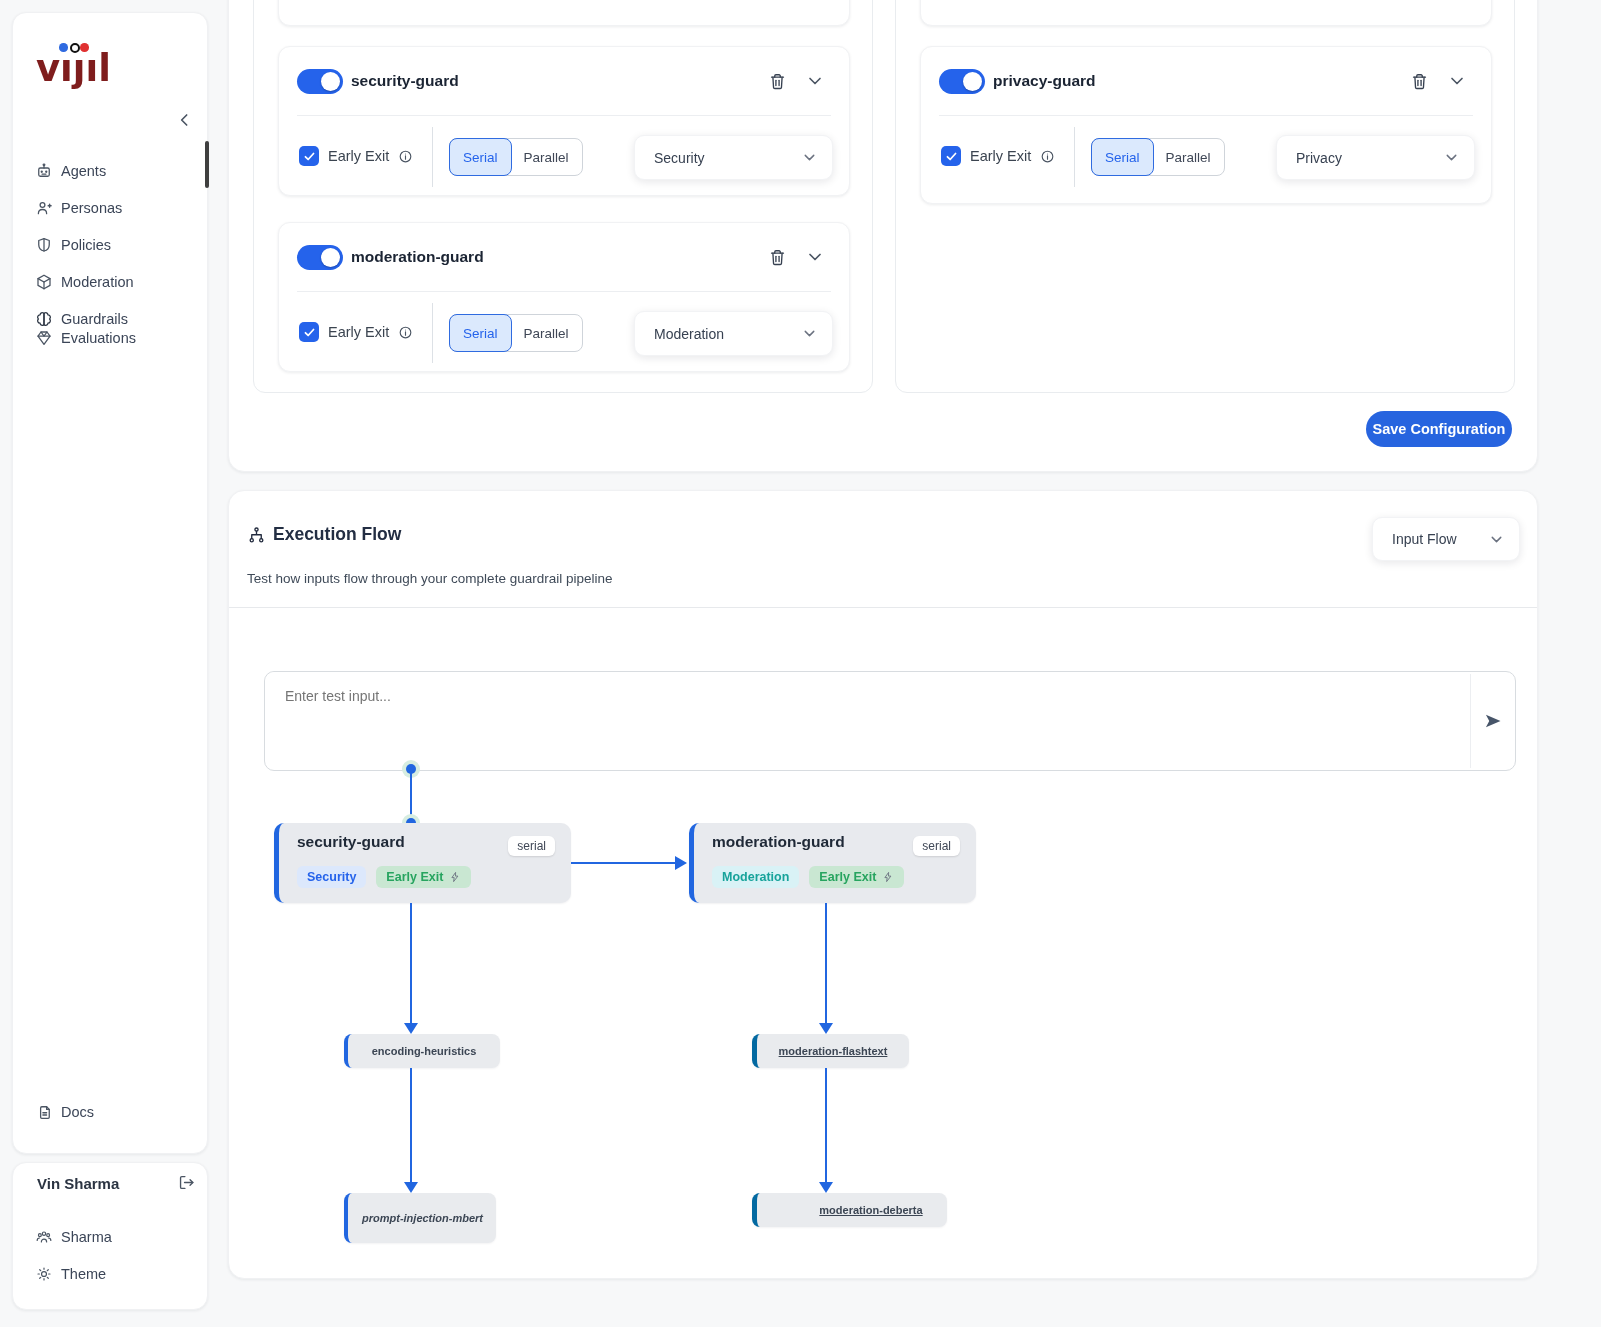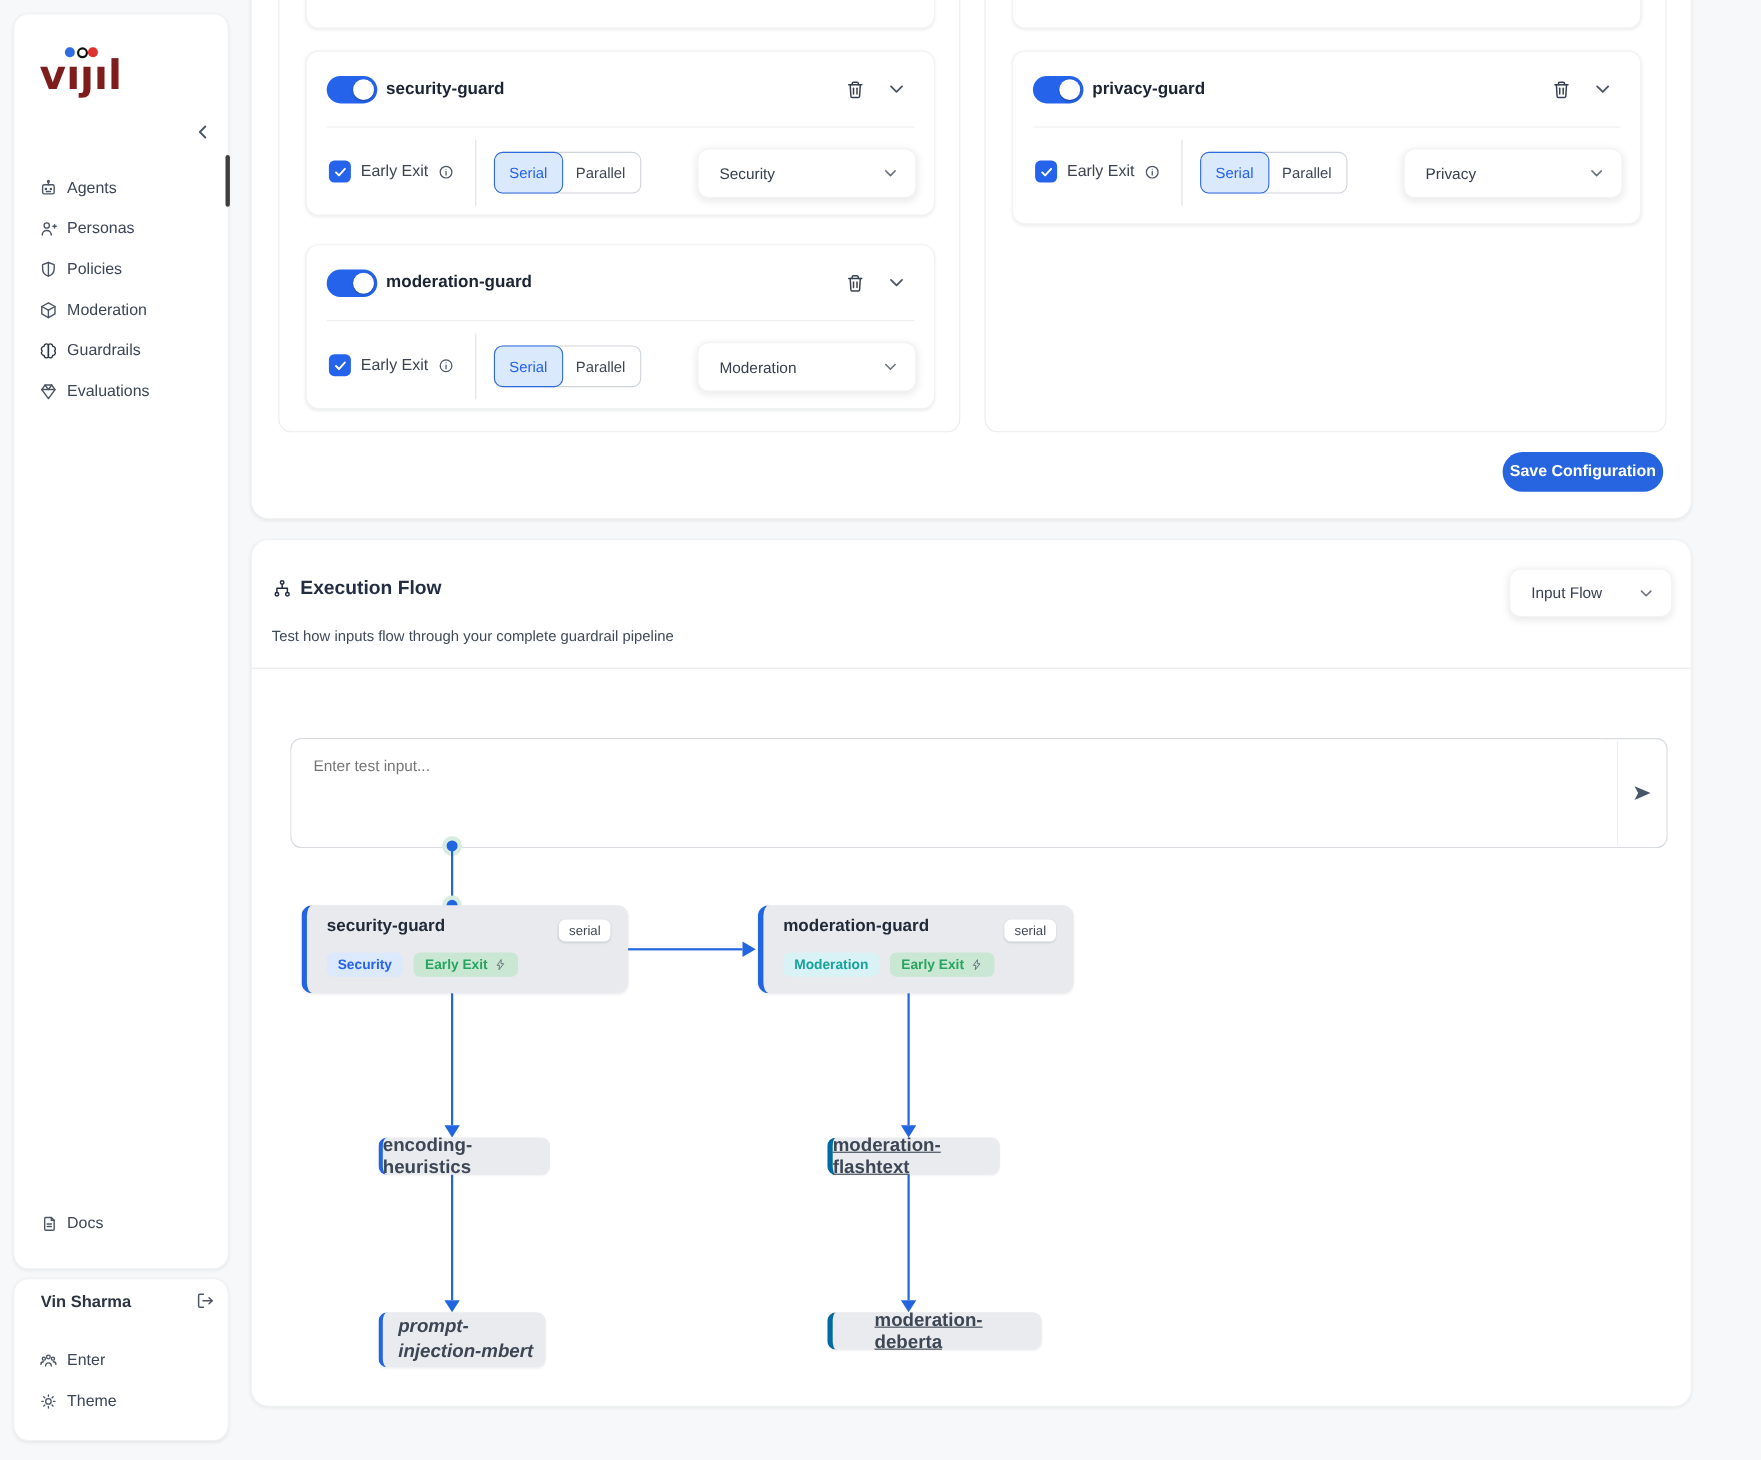--- a/index.html
+++ b/index.html
@@ -55,21 +55,21 @@
   .node .ntitle{position:absolute;left:18px;top:10px;font-size:15.5px;font-weight:700;color:#1f2937;}
   .node .nbadge{position:absolute;right:16px;top:13px;background:#fff;border-radius:6px;padding:3px 9px;
                 font-size:12px;color:#3f4756;box-shadow:0 1px 2px rgba(0,0,0,.12);}
   .tags{position:absolute;left:18px;top:43px;display:flex;gap:10px;}
   .tag{height:22px;border-radius:6px;font-size:12.5px;font-weight:700;padding:0 10px;
        display:inline-flex;align-items:center;gap:6px;}
   .tag.sec{background:#dce8fc;color:#2563eb;}
   .tag.mod{background:#d9f2f6;color:#17a39b;}
   .tag.ee{background:#c9e7d2;color:#27a45f;}
   .mini{position:absolute;width:152px;background:#e9ebee;border-radius:8px;display:flex;align-items:center;
-        justify-content:center;font-size:17px;font-weight:600;color:#3c4654;
+        justify-content:center;font-size:11px;font-weight:600;color:#3c4654;
         box-shadow:0 1px 2px rgba(16,24,40,.05);}
   .mini.blue{border-left:4px solid #2166e0;}
   .mini.red{border-left:5px solid #0369a1;text-decoration:underline;}
   .btn-primary{position:absolute;background:#2764df;color:#fff;border:none;border-radius:22px;
                font-family:"Liberation Sans",sans-serif;font-size:14.5px;font-weight:600;cursor:pointer;
                display:flex;align-items:center;justify-content:center;}
 </style>
 </head>
 <body>
 
@@ -133,21 +133,21 @@
     </div>
     <div class="nav-item" style="top:288px;">
       <span class="nic" style="color:#2b3442;">
         <svg width="18" height="18" viewBox="0 0 24 24" fill="none" stroke="currentColor" stroke-width="1.7" stroke-linecap="round" stroke-linejoin="round">
             <path d="M10 3.5a3 3 0 0 0-3.2 3 A3.2 3.2 0 0 0 4.5 12 a3.2 3.2 0 0 0 2.3 5.5 a3 3 0 0 0 3.2 3 c1 0 1.8-.6 2-1.5 V5 c-.2-.9-1-1.5-2-1.5z"></path>
             <path d="M14 3.5a3 3 0 0 1 3.2 3 A3.2 3.2 0 0 1 19.5 12 a3.2 3.2 0 0 1-2.3 5.5 a3 3 0 0 1-3.2 3 c-1 0-1.8-.6-2-1.5 V5 c.2-.9 1-1.5 2-1.5z"></path>
           </svg>
       </span>
       <span class="nlabel">Guardrails</span>
     </div>
-    <div class="nav-item" style="top:325px;">
+    <div class="nav-item" style="top:307px;">
       <span class="nic ic">
         <svg width="18" height="18" viewBox="0 0 24 24" fill="none" stroke="currentColor" stroke-width="1.7" stroke-linecap="round" stroke-linejoin="round">
             <path d="M8 4 h8 l4 5.5 L12 20.5 L4 9.5 z"></path>
             <path d="M4 9.5 h16"></path>
             <path d="M8 4 l4 5.5 L16 4"></path>
           </svg>
       </span>
       <span class="nlabel">Evaluations</span>
     </div>
 
@@ -177,21 +177,21 @@
       <span class="nic ic">
         <svg width="18" height="18" viewBox="0 0 24 24" fill="none" stroke="currentColor" stroke-width="1.6" stroke-linecap="round" stroke-linejoin="round">
             <circle cx="12" cy="7.5" r="2.2"></circle>
             <circle cx="6.5" cy="9.5" r="1.9"></circle>
             <circle cx="17.5" cy="9.5" r="1.9"></circle>
             <path d="M8.5 18.5 c0-2.3 1.6-3.8 3.5-3.8 s3.5 1.5 3.5 3.8"></path>
             <path d="M2.9 16.5 c0-2 1.4-3.2 3.2-3.2"></path>
             <path d="M21.1 16.5 c0-2-1.4-3.2-3.2-3.2"></path>
           </svg>
       </span>
-      <span class="nlabel">Enter</span>
+      <span class="nlabel">Sharma</span>
     </div>
     <div class="nav-item" style="top:93px;width:194px;">
       <span class="nic ic">
         <svg width="18" height="18" viewBox="0 0 24 24" fill="none" stroke="currentColor" stroke-width="1.6" stroke-linecap="round" stroke-linejoin="round">
             <circle cx="12" cy="12" r="3.3"></circle>
             <path d="M12 4 v1.8 M12 18.2 V20 M4 12 h1.8 M18.2 12 H20 M6.3 6.3 l1.3 1.3 M16.4 16.4 l1.3 1.3 M17.7 6.3 l-1.3 1.3 M7.6 16.4 l-1.3 1.3"></path>
           </svg>
       </span>
       <span class="nlabel">Theme</span>
     </div>

